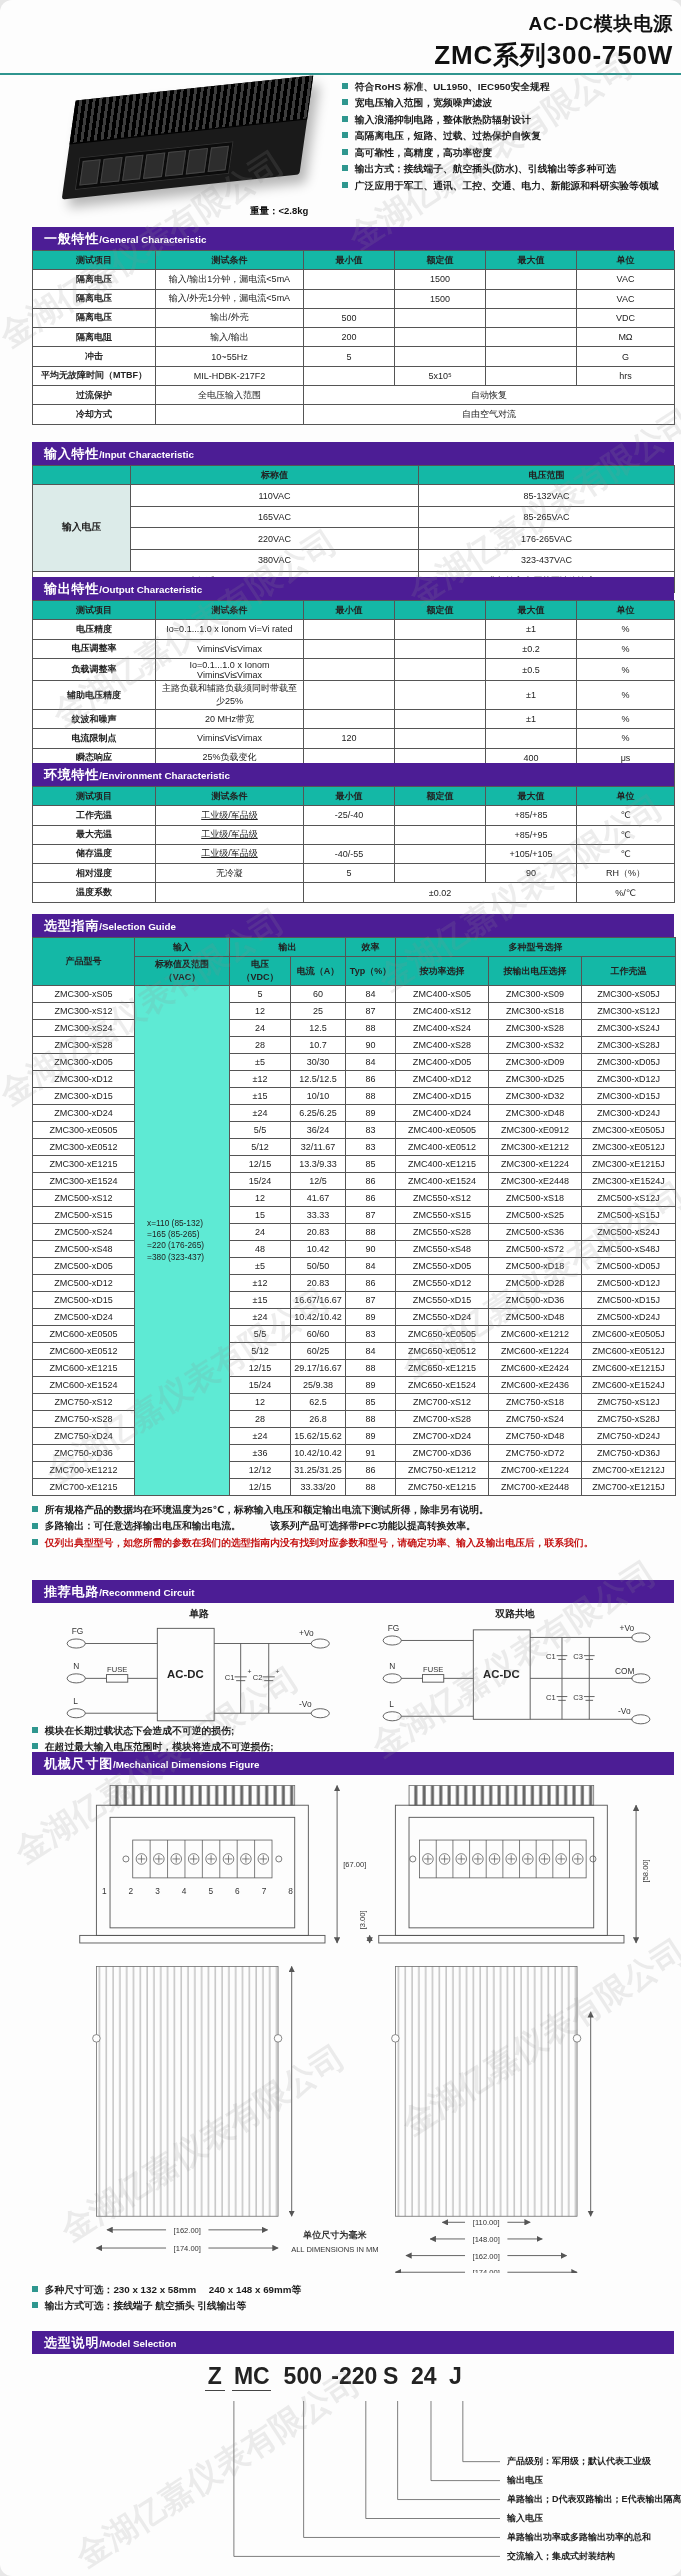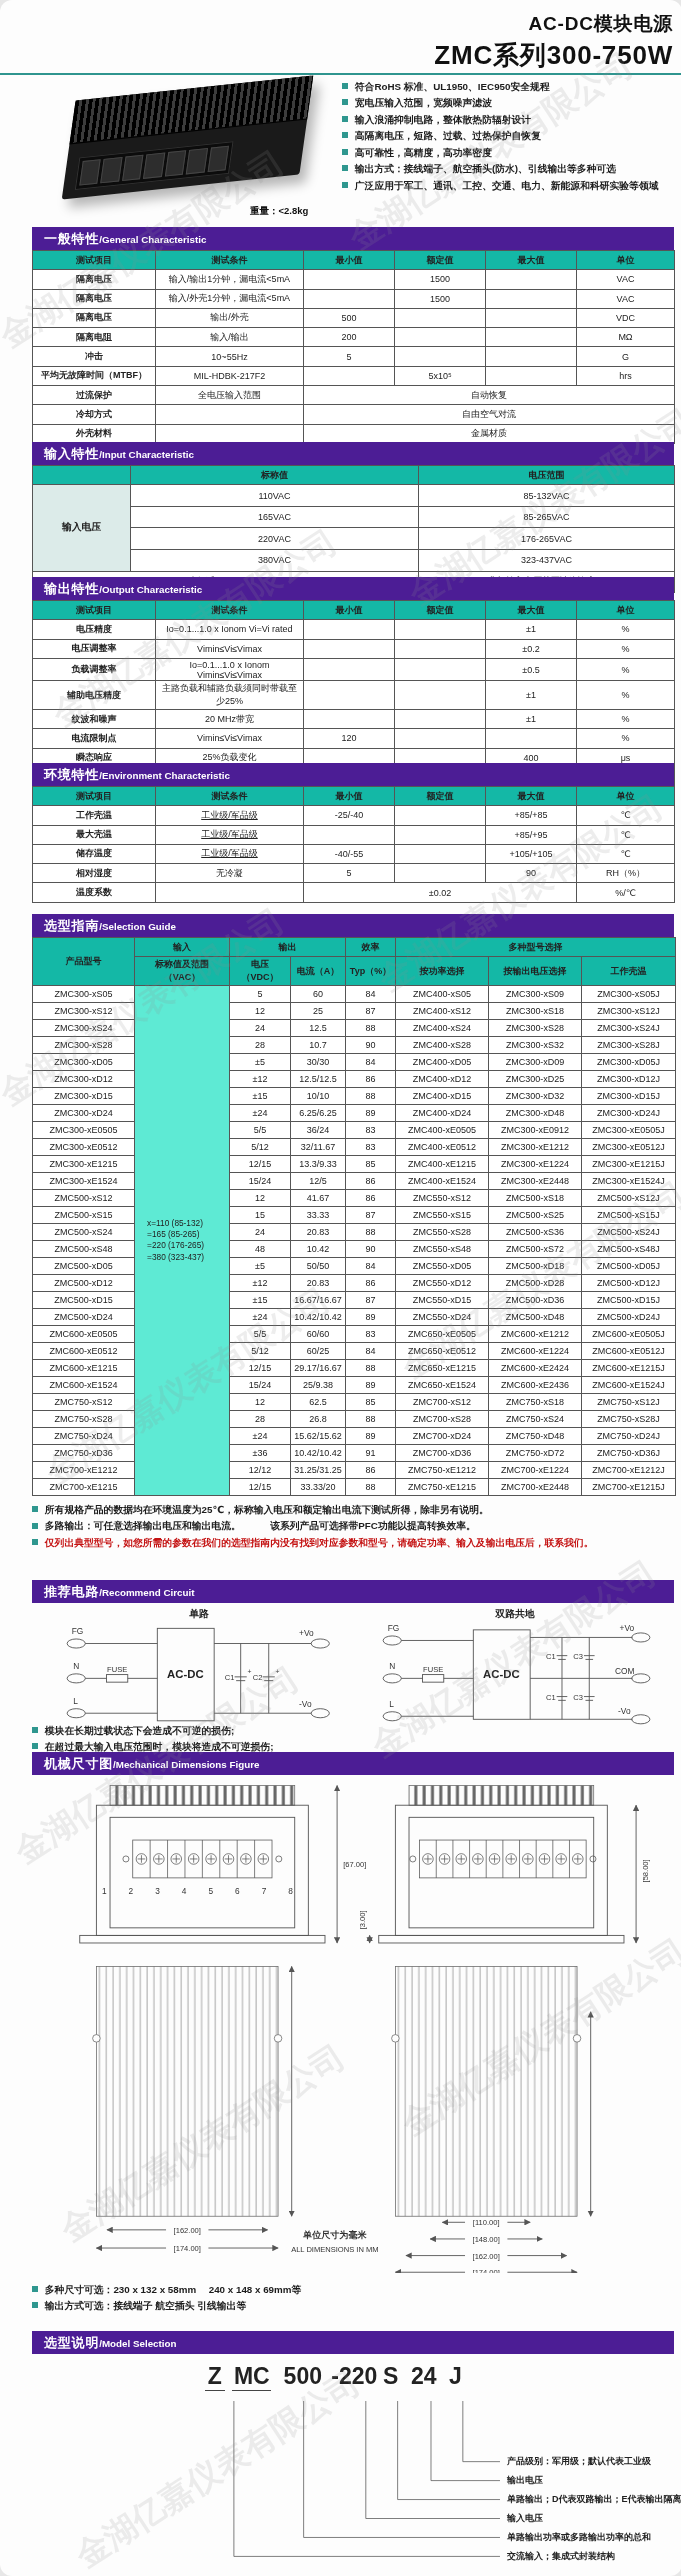--- a/index.html
+++ b/index.html
@@ -185,25 +185,20 @@
           </tr>
           <tr>
             <td class="c-item">过流保护</td>
             <td class="c-cond">全电压输入范围</td>
             <td colspan="4">自动恢复</td>
           </tr>
           <tr>
             <td class="c-item">冷却方式</td>
             <td class="c-cond"></td>
             <td colspan="4">自由空气对流</td>
-          </tr>
-          <tr>
-            <td class="c-item">外壳材料</td>
-            <td class="c-cond"></td>
-            <td colspan="4">金属材质</td>
           </tr>
         </tbody>
     </table>
   </div>
 
   <div class="sec" style="top:442px">
     <div class="band"><span class="bzh">输入特性</span><span class="ben">/Input Characteristic</span></div>
     <table class="ctab itab">
       <colgroup>
           <col style="width:98px">

